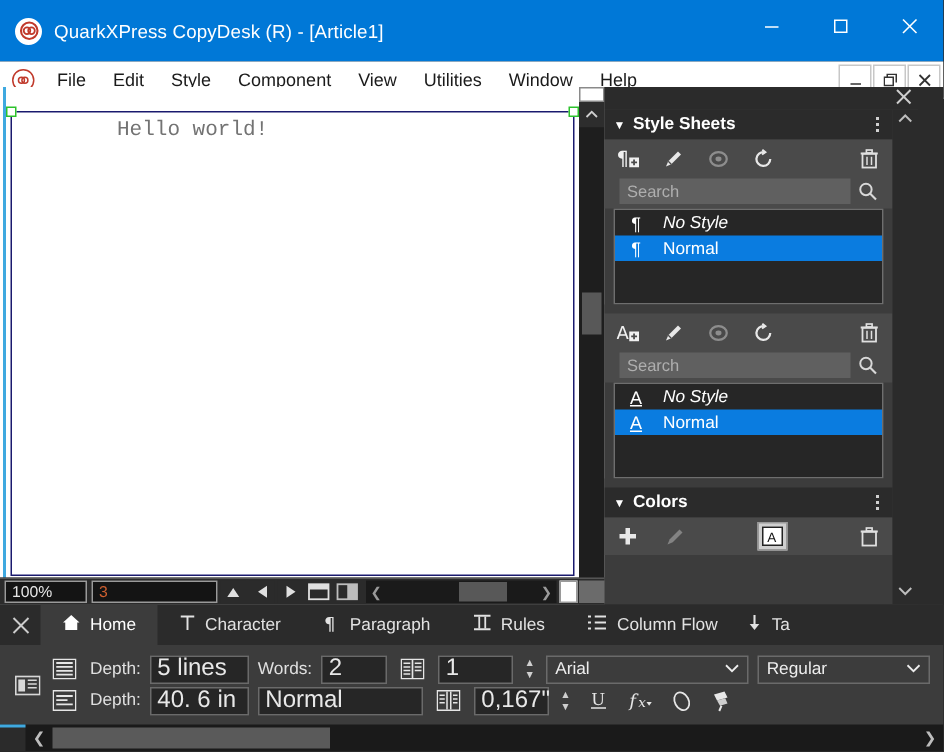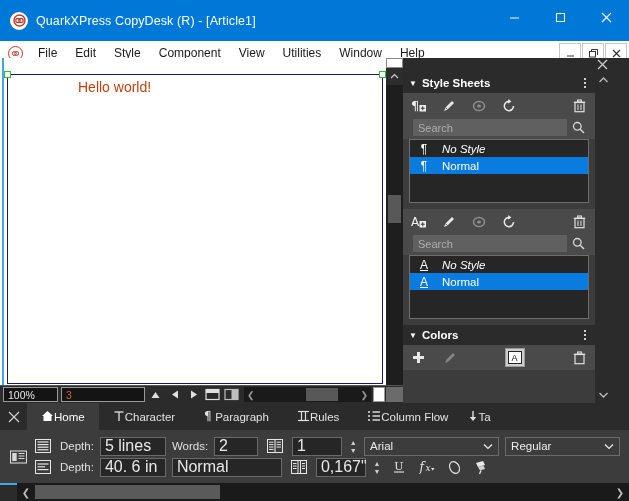--- a/index.html
+++ b/index.html
@@ -62,22 +62,22 @@
   .tb-frame{
     position:absolute;left:7px;top:16px;width:376px;height:310px;
     border:1px solid #1a1a6e;box-sizing:border-box;
   }
   .tb-left-rule{position:absolute;left:2px;top:0;width:2px;height:100%;background:#3fa9e0;}
   .handle{
     position:absolute;width:7px;height:7px;border:1.5px solid #2cc22c;
     background:#ffffff;box-sizing:border-box;
   }
   .doc-text{
-    position:absolute;left:78px;top:21px;font-size:14px;color:#c2410c;
-    font-family:Liberation Sans, sans-serif;white-space:nowrap;
+    position:absolute;left:78px;top:21px;font-size:14px;color:#737373;
+    font-family:Liberation Mono, monospace;white-space:nowrap;
   }
 
   
   .vscroll{
     position:absolute;right:0;top:0;width:17px;height:100%;
     background:#1e1e1e;display:flex;flex-direction:column;align-items:center;
   }
   .vscroll-top-box{width:17px;height:10px;background:#ffffff;border:1px solid #8a8a8a;box-sizing:border-box;}
   .vs-arrow{
     width:17px;height:17px;display:flex;align-items:center;justify-content:center;
@@ -186,21 +186,21 @@
   .measure{
     position:absolute;left:0;bottom:0;width:629px;height:98px;background:#3c3c3c;
   }
   .mtabs{
     height:27px;background:#2b2b2b;display:flex;align-items:stretch;
   }
   .mtab-close{
     width:27px;display:flex;align-items:center;justify-content:center;color:#cccccc;
   }
   .mtab{
-    display:flex;align-items:center;padding:0 14px;color:#e2e2e2;
+    display:flex;align-items:center;gap:6px;padding:0 14px;color:#e2e2e2;
     font-size:11.5px;white-space:nowrap;
   }
   .mtab.active{background:#3c3c3c;color:#ffffff;}
 
   .mbody{height:53px;display:flex;align-items:center;padding-left:6px;box-sizing:border-box;}
   .mcol-ico{width:24px;display:flex;align-items:center;justify-content:center;}
   .mrows{display:flex;flex-direction:column;margin-left:2px;}
   .mrow{display:flex;align-items:center;gap:6px;height:21px;}
   .mlabel{color:#e0e0e0;font-size:11.5px;}
   .mfield{

